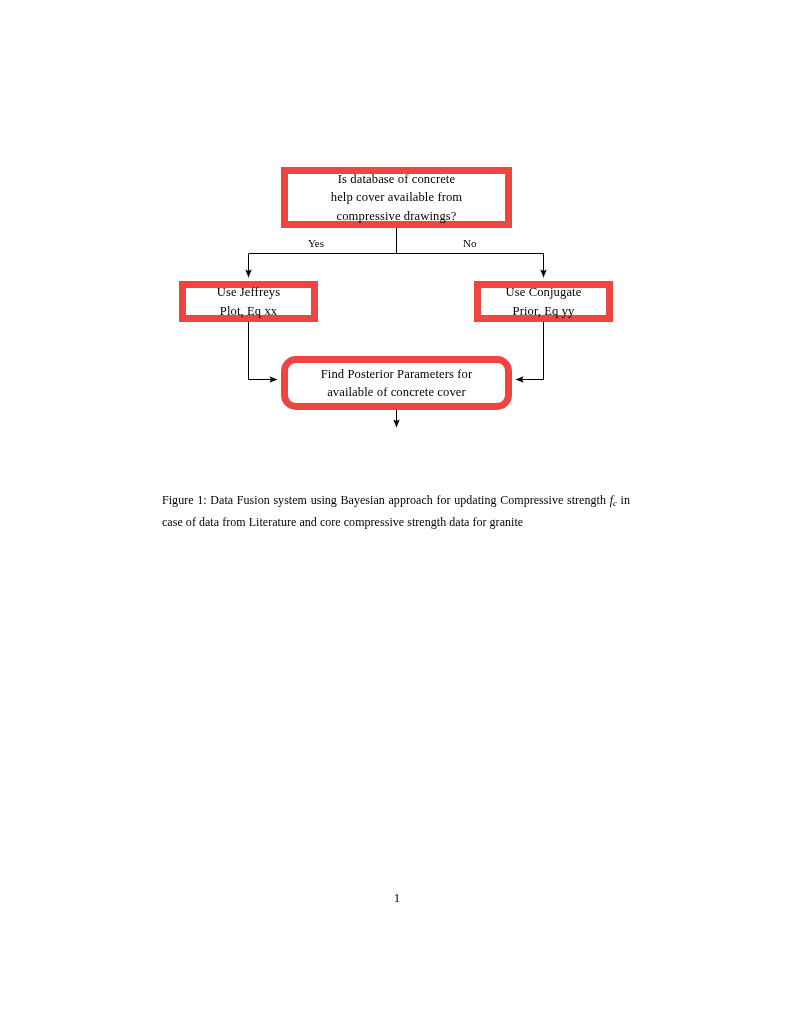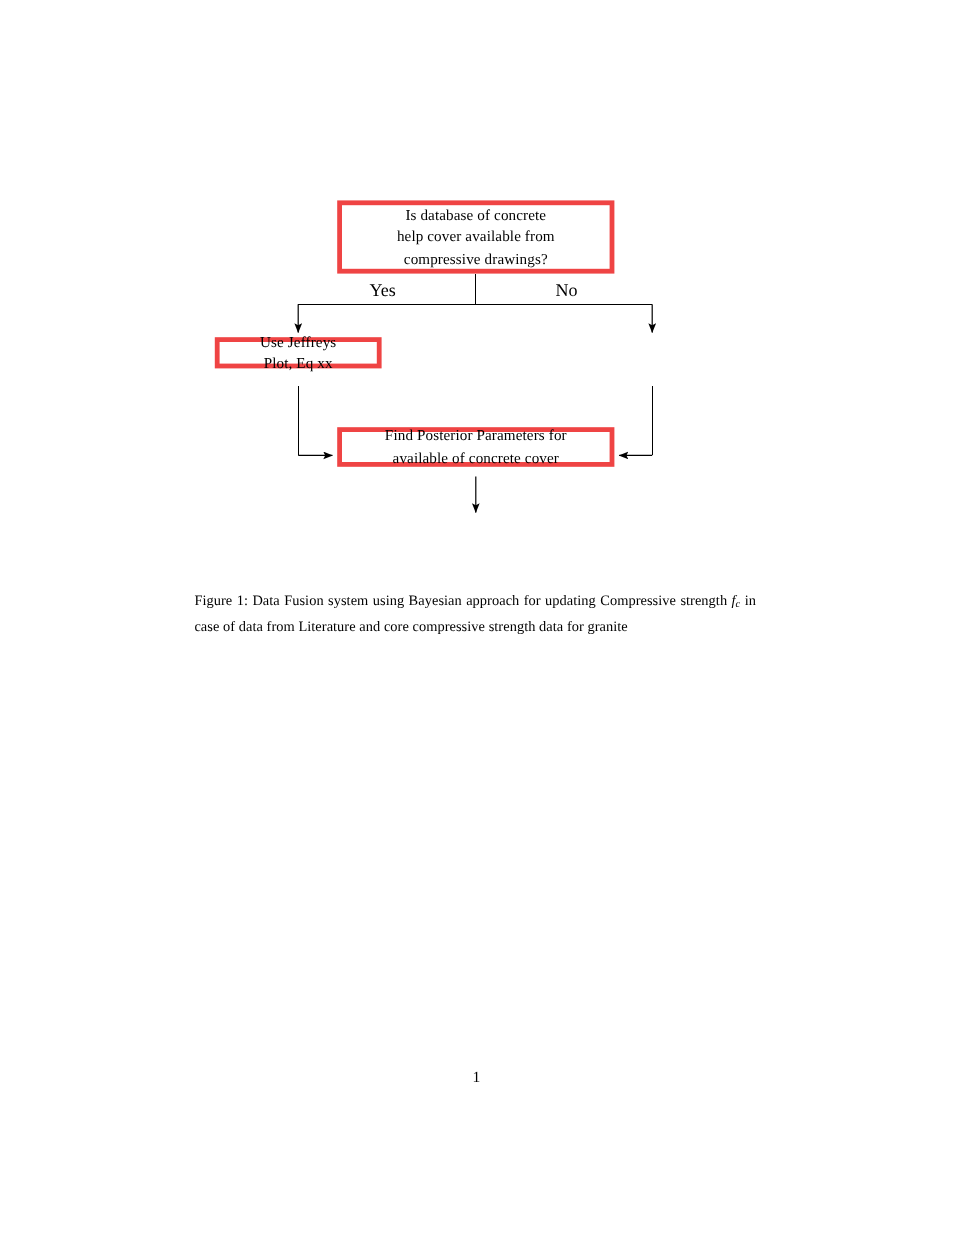--- a/index.html
+++ b/index.html
@@ -31,21 +31,21 @@
     left: 0;
     top: 0;
     width: 794px;
     height: 500px;
     overflow: visible;
   }
 
   .flow-box {
     position: absolute;
     box-sizing: border-box;
-    border: 4px solid #ef4444;
+    border: 7px solid #ef4444;
     background: #ffffff;
     display: flex;
     flex-direction: column;
     align-items: center;
     justify-content: center;
     text-align: center;
     font-size: 12.6px;
     line-height: 18.5px;
     letter-spacing: 0.1px;
     z-index: 2;
@@ -58,45 +58,46 @@
   #box-decision {
     left: 281px;
     top: 167px;
     width: 231px;
     height: 61px;
   }
   #box-jeffreys {
     left: 179px;
     top: 281px;
     width: 139px;
-    height: 26px;
+    height: 41px;
     justify-content: center;
   }
   #box-conjugate {
     left: 474px;
     top: 281px;
     width: 139px;
     height: 41px;
   }
   #box-posterior {
     left: 281px;
     top: 356px;
     width: 231px;
-    height: 33px;
+    height: 54px;
+    border-radius: 15px;
   }
   #box-plot {
     left: 281px;
     top: 431px;
     width: 231px;
     height: 40px;
   }
 
   .edge-label {
     position: absolute;
-    font-size: 15px;
+    font-size: 11px;
     line-height: 14px;
     white-space: nowrap;
     z-index: 3;
     background: transparent;
   }
   #label-yes {
     left: 308px;
     top: 236px;
   }
   #label-no {
@@ -188,20 +189,24 @@
   </div>
 
   <div class="edge-label" id="label-yes">Yes</div>
   <div class="edge-label" id="label-no">No</div>
 
   <div class="flow-box" id="box-jeffreys">
     <span class="line">Use Jeffreys</span>
     <span class="line">Plot, Eq xx</span>
   </div>
 
+  <div class="flow-box" id="box-conjugate">
+    <span class="line">Use Conjugate</span>
+    <span class="line">Prior, Eq yy</span>
+  </div>
 
   <div class="flow-box" id="box-posterior">
     <span class="line">Find Posterior Parameters for</span>
     <span class="line">available of concrete cover</span>
   </div>
 
 </div>
 
 <div id="figure-caption"><span>Figure 1: Data Fusion system using Bayesian approach for updating Compressive strength </span><span class="math-italic"><span>f</span><sub>c</sub></span><span> in case of data from Literature and core compressive strength data for granite</span></div>
 

